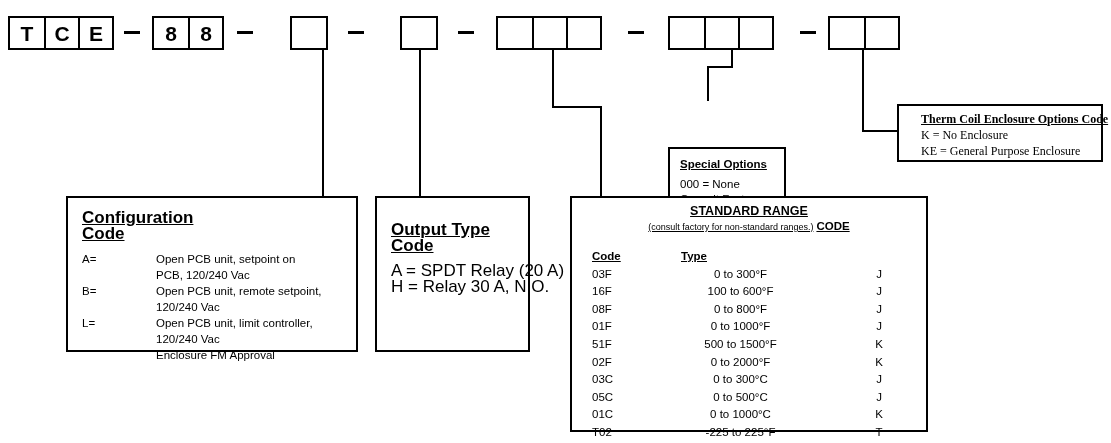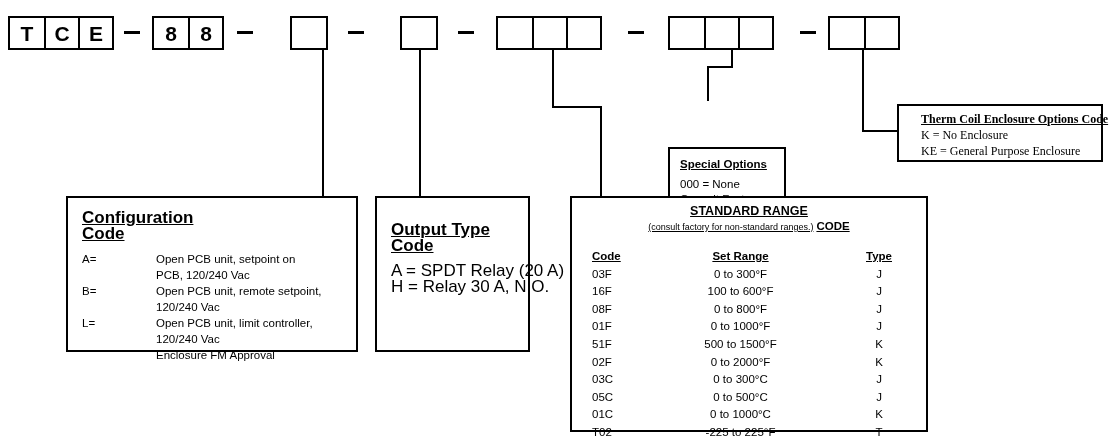--- a/index.html
+++ b/index.html
@@ -175,21 +175,20 @@
 
 <div class="box" id="range-box">
   <div id="range-head">
     <div id="rng-sub-wrap">
       <span id="rng-sub">(consult factory for non-standard ranges.)</span><span id="rng-codehdr">CODE</span>
     </div>
     <div id="rng-title">STANDARD RANGE</div>
   </div>
   <div class="rng-row rng-hdr">
     <div class="rc-code"><span>Code</span></div>
-    <div class="rc-range"><span>Set Range</span></div>
     <div class="rc-type"><span>Type</span></div>
   </div>
   <div id="range-rows">
       <div class="rng-row">
         <div class="rc-code">03F</div>
         <div class="rc-range">0 to 300°F</div>
         <div class="rc-type">J</div>
       </div>
       <div class="rng-row">
         <div class="rc-code">16F</div>

